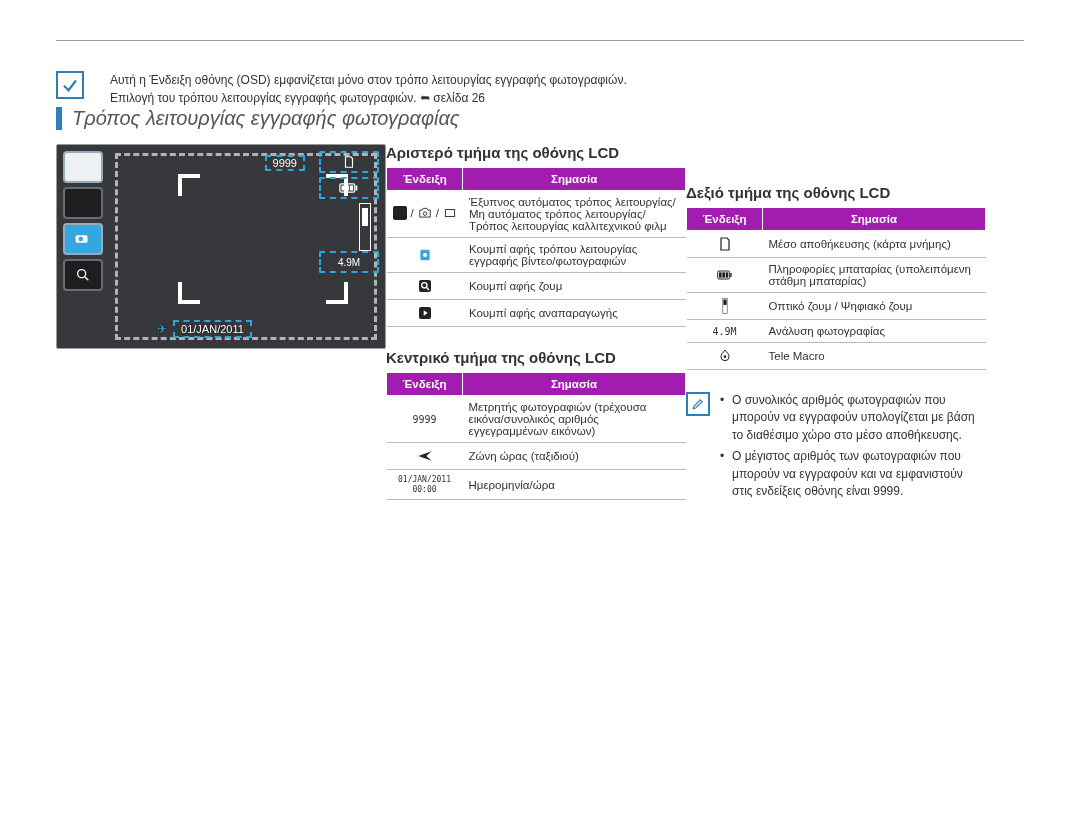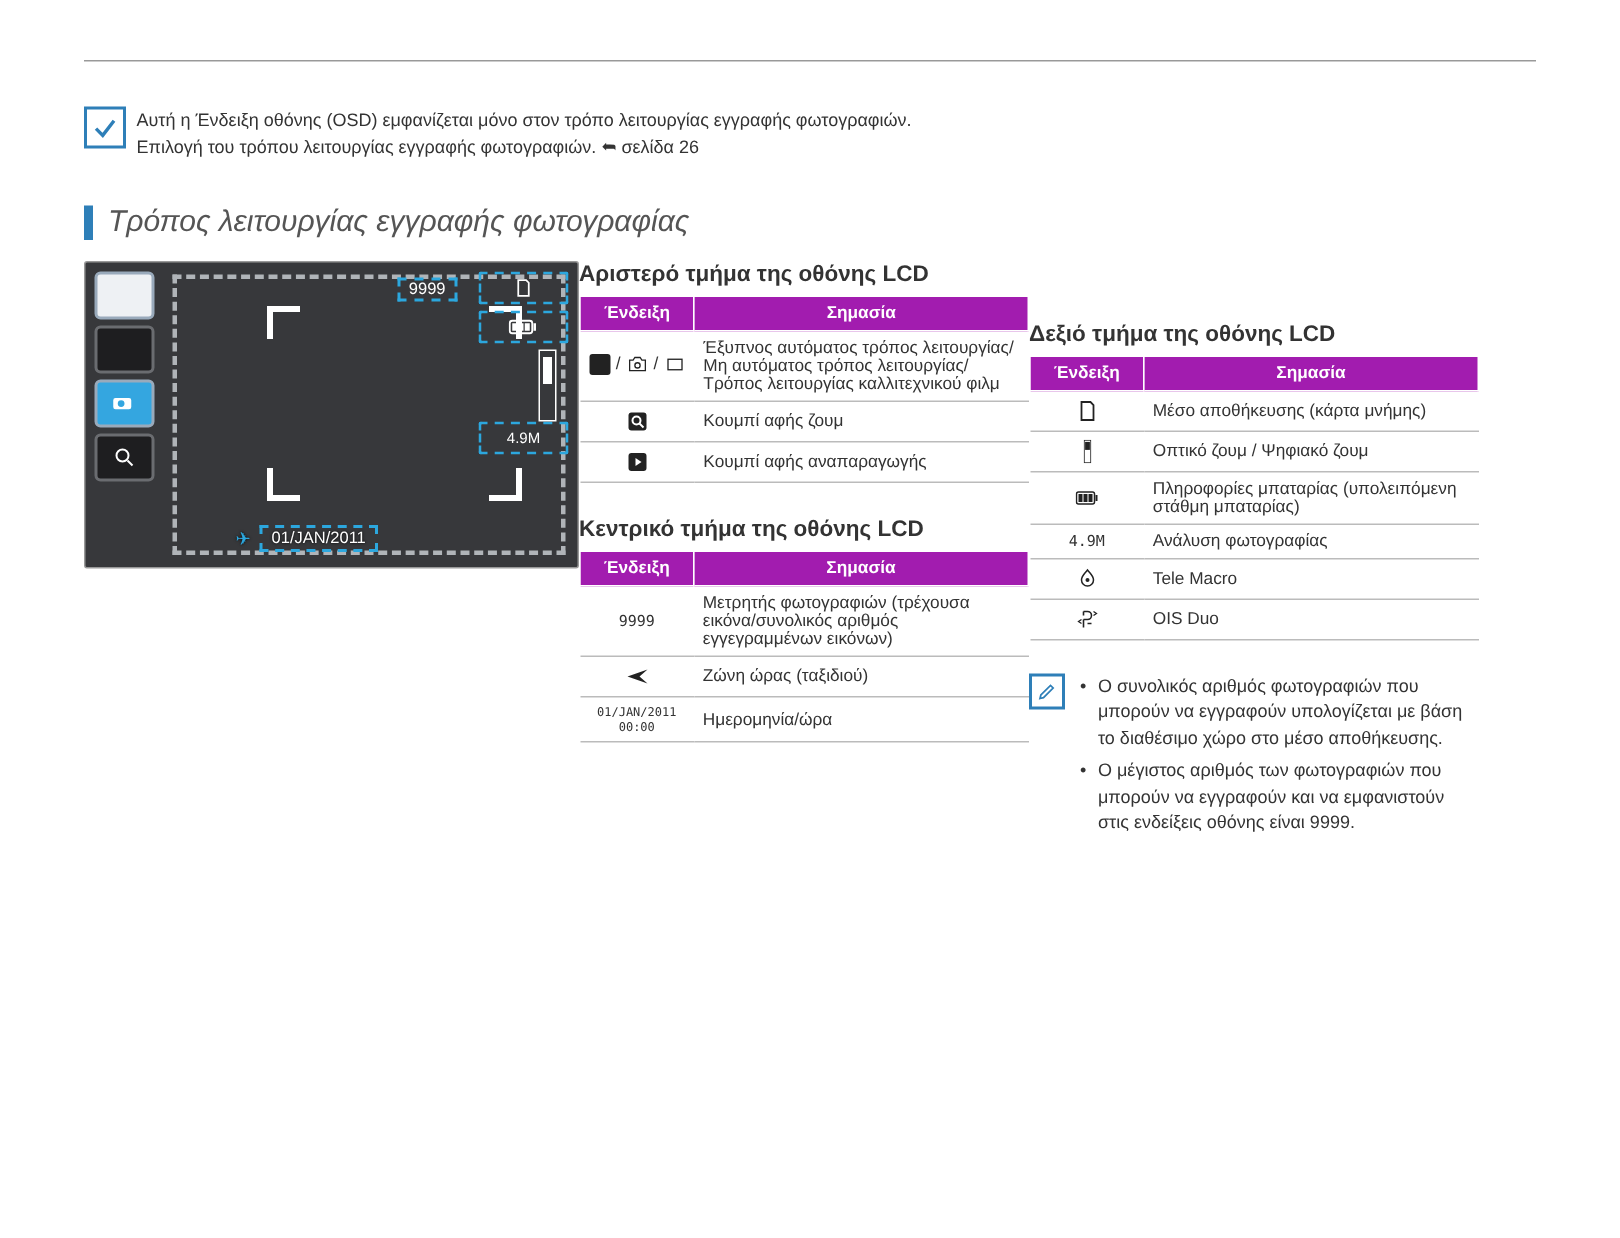--- a/index.html
+++ b/index.html
@@ -1,20 +1,20 @@
 <!DOCTYPE html>
 <html><head>
 <meta charset="utf-8">
 <style>
   * { box-sizing: border-box; margin: 0; padding: 0; }
   body { font-family: Arial, Helvetica, sans-serif; font-size: 12px; color: #333; width: 1080px; height: 825px; background: #fff; position: relative; padding: 40px 56px; }
 
   .top-divider { border-top: 1px solid #999; margin-bottom: 30px; }
 
-  .info-box { display: flex; gap: 7px; margin-bottom: 30px; align-items: flex-start; }
+  .info-box { display: flex; gap: 26px; align-items: flex-start; }
   .info-icon { width: 28px; height: 28px; border: 2px solid #2e7fb8; display: flex; align-items: center; justify-content: center; color: #2e7fb8; font-weight: bold; font-size: 18px; flex-shrink: 0; }
   .info-text p { font-size: 12px; line-height: 1.5; }
   .arrow-icon { display:inline-block; transform: rotate(180deg); }
 
   .section-title { border-left: 6px solid #2e7fb8; padding-left: 10px; font-size: 20px; font-weight: 400; color: #555; margin-bottom: 14px; font-style: italic; }
 
   .content { display: flex; }
   .lcd-col { width: 330px; flex-shrink:0; }
   .middle-col { width: 300px; flex-shrink:0; }
   .right-col { width: 300px; flex-shrink:0;margin-top:40px; }
@@ -166,20 +166,27 @@
                   <svg viewBox="0 0 24 24">
                     <rect x="4" y="6" width="16" height="12" fill="none" stroke="#222" stroke-width="1.5"></rect>
                   </svg>
                 </span>
           </span>
         </td>
         <td>Έξυπνος αυτόματος τρόπος λειτουργίας/Μη αυτόματος τρόπος λειτουργίας/Τρόπος λειτουργίας καλλιτεχνικού φιλμ</td>
       </tr>
       <tr>
         <td class="ic"><svg viewBox="0 0 24 24">
+                <rect x="5" y="4" width="14" height="16" rx="2" fill="#3aa8de"></rect>
+                <circle cx="12" cy="12" r="3" fill="#fff"></circle>
+              </svg></td>
+        <td>Κουμπί αφής τρόπου λειτουργίας εγγραφής βίντεο/φωτογραφιών</td>
+      </tr>
+      <tr>
+        <td class="ic"><svg viewBox="0 0 24 24">
                 <rect x="3" y="3" width="18" height="18" rx="3" fill="#222"></rect>
                 <circle cx="11" cy="11" r="4" fill="none" stroke="#fff" stroke-width="2"></circle>
                 <line x1="14" y1="14" x2="18" y2="18" stroke="#fff" stroke-width="2"></line>
               </svg></td>
         <td>Κουμπί αφής ζουμ</td>
       </tr>
       <tr>
         <td class="ic"><svg viewBox="0 0 24 24">
                 <rect x="3" y="3" width="18" height="18" rx="3" fill="#222"></rect>
                 <polygon points="10,8 16,12 10,16" fill="#fff"></polygon>
@@ -223,53 +230,46 @@
         <th>Ένδειξη</th>
         <th>Σημασία</th>
       </tr>
       <tr>
         <td class="ic"><svg viewBox="0 0 24 24">
                 <path d="M6 3h9l3 3v15H6z" fill="none" stroke="#222" stroke-width="1.8"></path>
               </svg></td>
         <td>Μέσο αποθήκευσης (κάρτα μνήμης)</td>
       </tr>
       <tr>
-        <td class="ic"><svg viewBox="0 0 10 30" width="8" height="26">
-                <rect x="1" y="1" width="8" height="28" fill="none" stroke="#222"></rect>
-                <rect x="2" y="3" width="6" height="10" fill="#222"></rect>
-              </svg></td>
-        <td>Οπτικό ζουμ / Ψηφιακό ζουμ</td>
-      </tr>
-      <tr>
         <td class="ic"><svg viewBox="0 0 24 14">
                 <rect x="1" y="1" width="18" height="12" rx="2" fill="none" stroke="#222" stroke-width="1.5"></rect>
                 <rect x="20" y="4" width="2" height="6" fill="#222"></rect>
                 <rect x="3" y="3" width="4" height="8" fill="#222"></rect>
                 <rect x="8" y="3" width="4" height="8" fill="#222"></rect>
                 <rect x="13" y="3" width="4" height="8" fill="#222"></rect>
               </svg></td>
         <td>Πληροφορίες μπαταρίας (υπολειπόμενη στάθμη μπαταρίας)</td>
       </tr>
       <tr>
+        <td class="ic"><svg viewBox="0 0 10 30" width="8" height="26">
+                <rect x="1" y="1" width="8" height="28" fill="none" stroke="#222"></rect>
+                <rect x="2" y="3" width="6" height="10" fill="#222"></rect>
+              </svg></td>
+        <td>Οπτικό ζουμ / Ψηφιακό ζουμ</td>
+      </tr>
+      <tr>
         <td class="ic" style="font-family:monospace;font-size:10px;">4.9M</td>
         <td>Ανάλυση φωτογραφίας</td>
       </tr>
       <tr>
         <td class="ic"><svg viewBox="0 0 24 24">
                 <path d="M12 3c-3 4-6 6-6 10a6 6 0 0 0 12 0c0-4-3-6-6-10z" fill="none" stroke="#222" stroke-width="1.5"></path>
                 <circle cx="12" cy="13" r="2" fill="#222"></circle>
               </svg></td>
         <td>Tele Macro</td>
-      </tr>
-      <tr>
-        <td class="ic"><svg viewBox="0 0 24 24">
-                <path d="M8 4v4M8 4h4a4 4 0 0 1 0 8H8m0 0v8m8-4h-4" fill="none" stroke="#222" stroke-width="1.6"></path>
-                <path d="M6 12l-3 2 3 2M18 8l3-2-3-2" fill="none" stroke="#222" stroke-width="1.3"></path>
-              </svg></td>
-        <td>OIS Duo</td>
       </tr>
     </tbody>
       </table>
 
     <div class="note-box">
       <div class="note-icon">
         <svg viewBox="0 0 24 24" width="14" height="14" fill="none" stroke="#2e7fb8" stroke-width="2">
             <path d="M4 20l4-1 11-11-3-3L5 16z"></path>
           </svg>
       </div>

